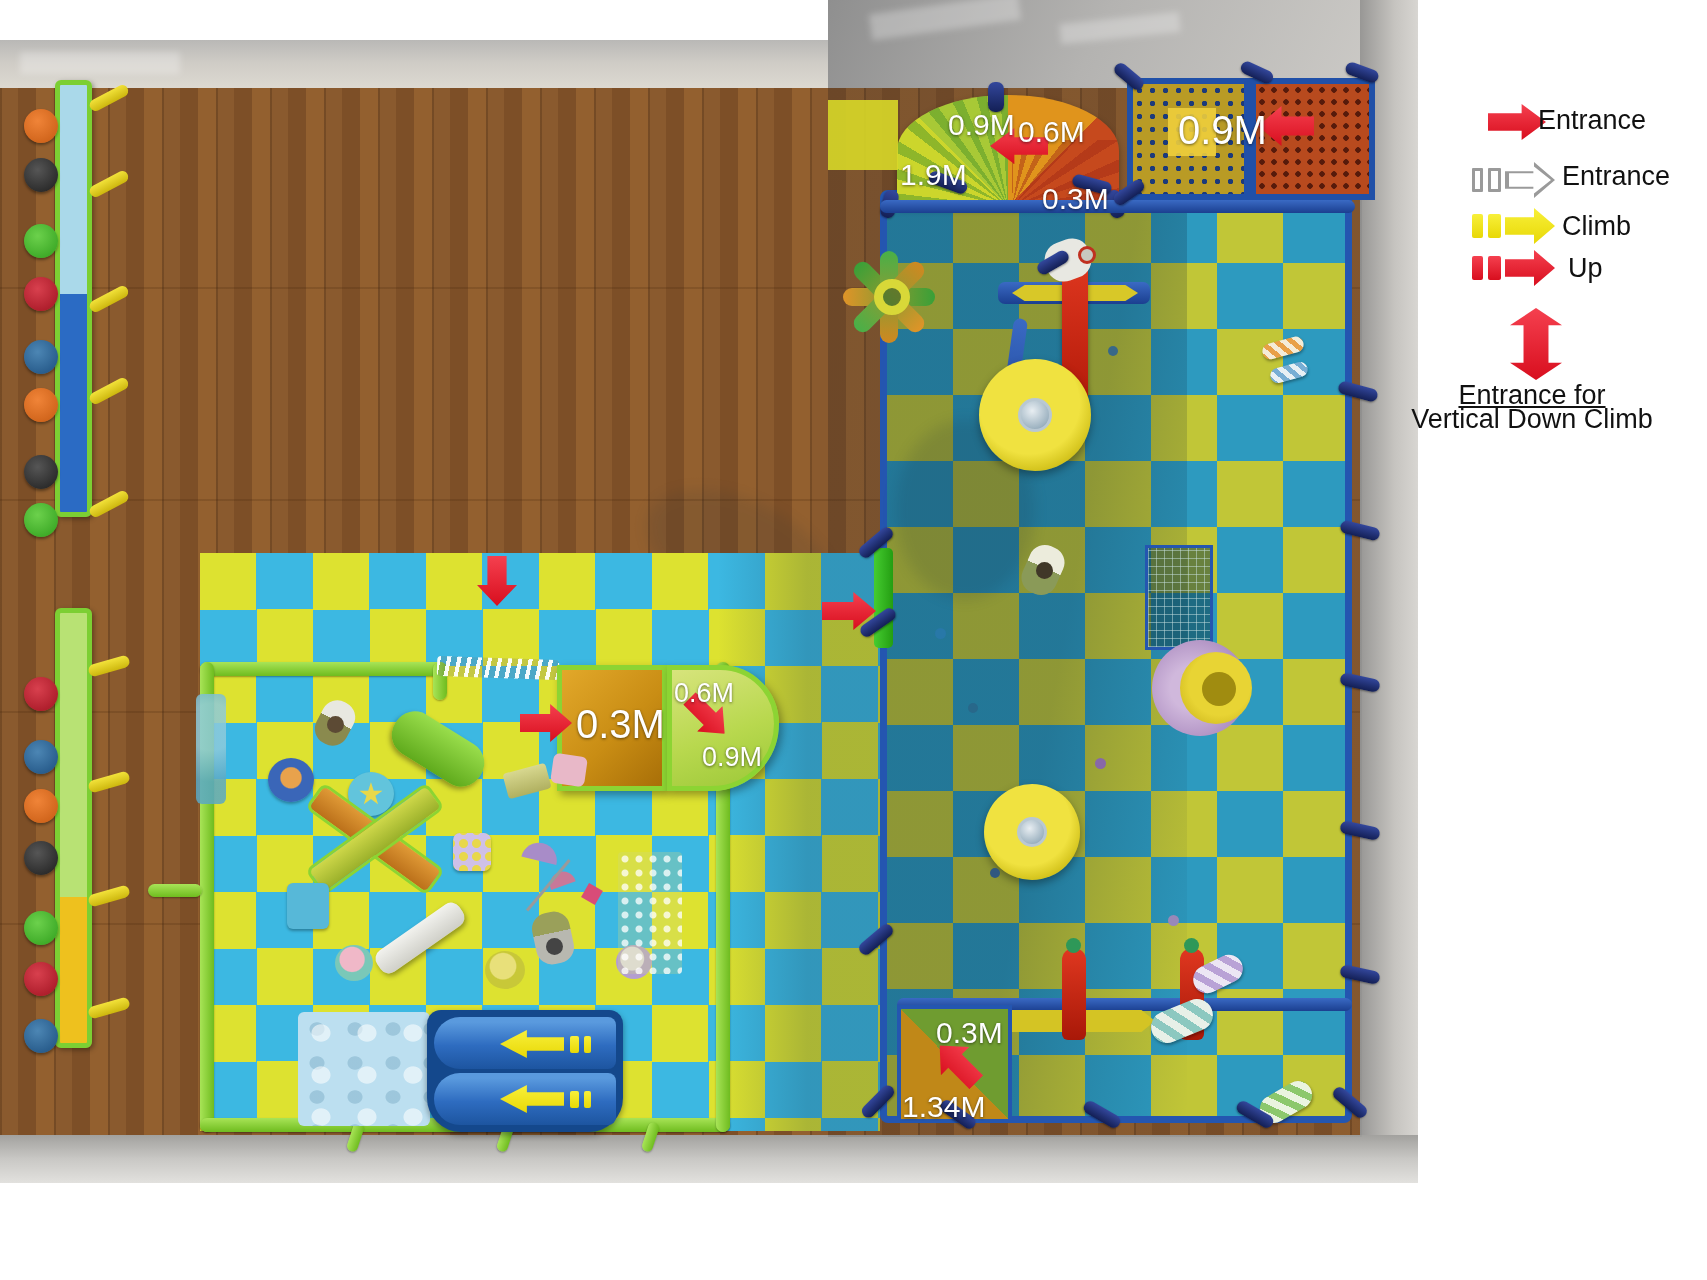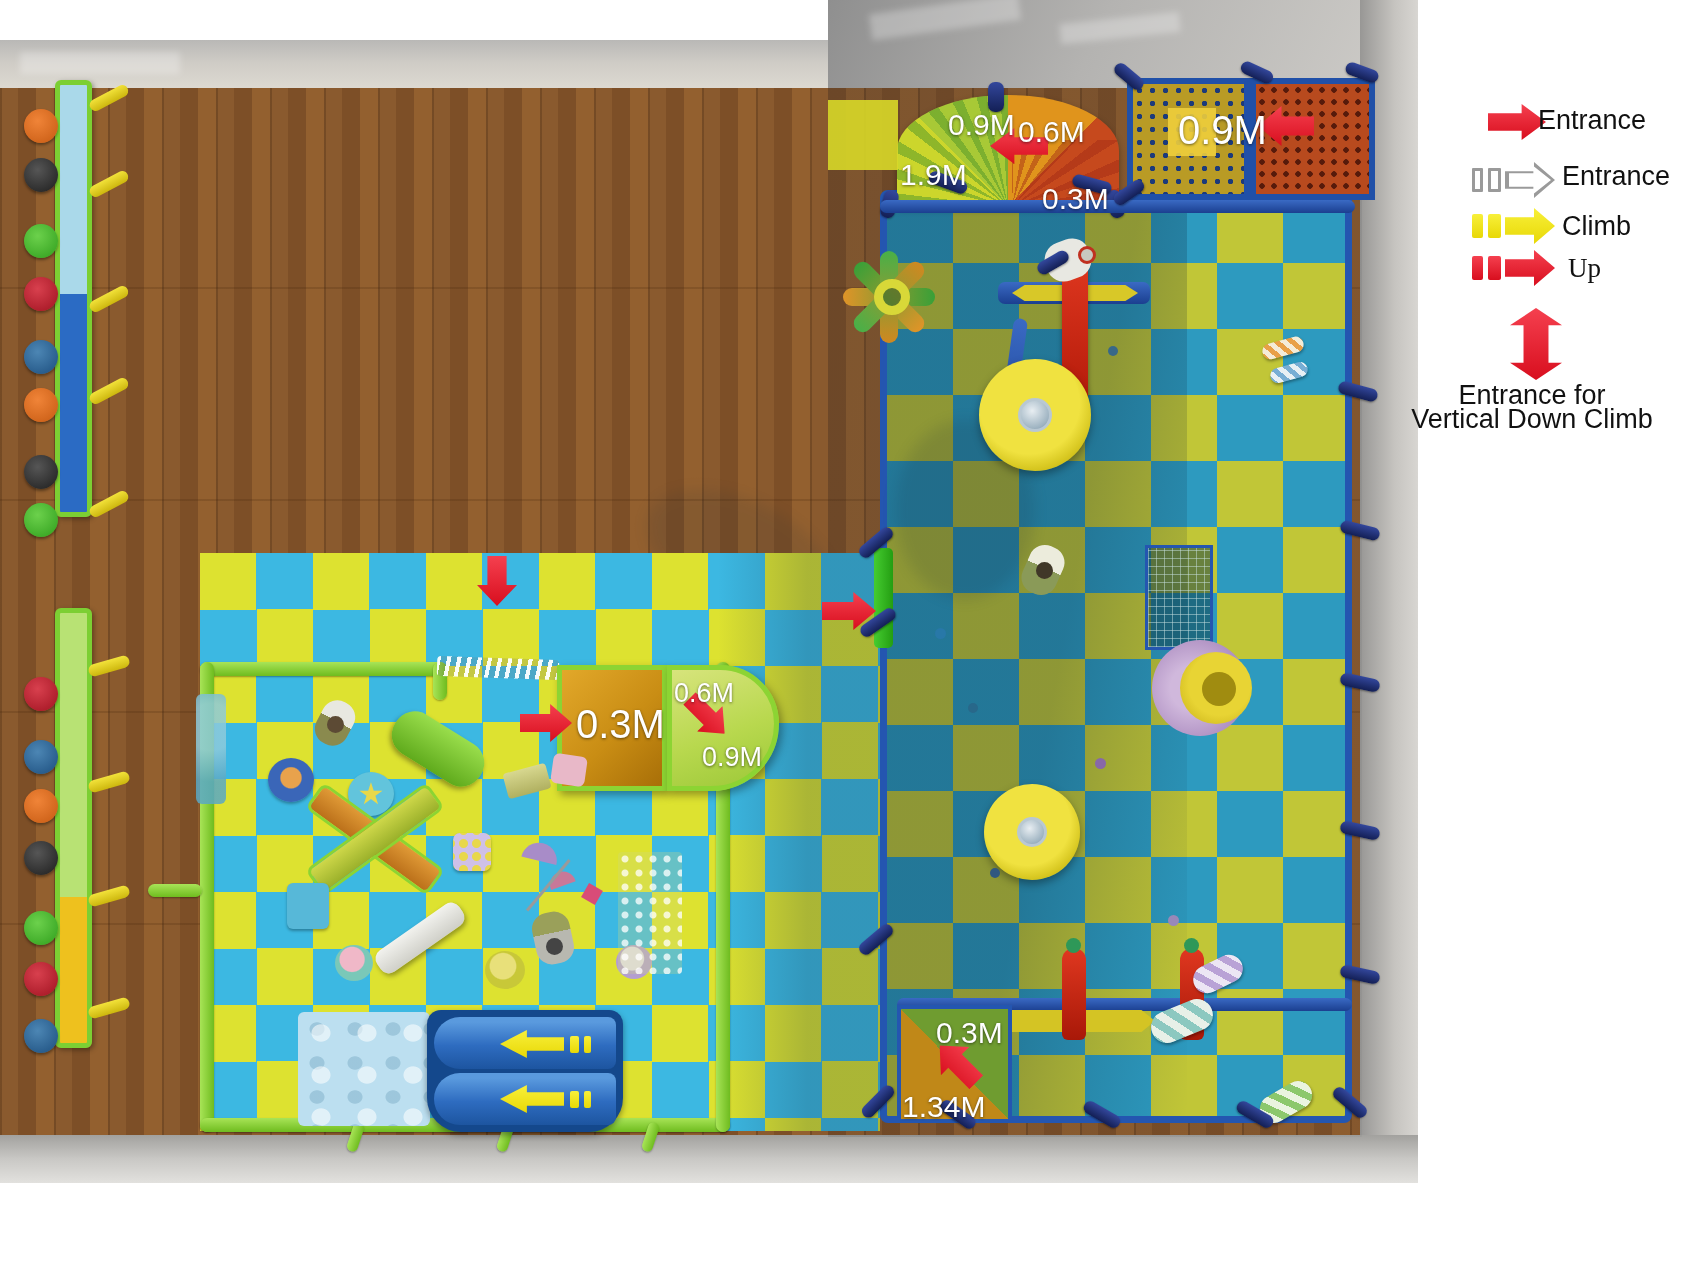--- a/index.html
+++ b/index.html
@@ -280,20 +280,20 @@
     <div class="leg-label" style="left:1562px;top:162px;">Entrance</div>
 
     <div class="dash yellow" style="left:1472px;top:214px;width:11px;height:24px;"></div>
     <div class="dash yellow" style="left:1488px;top:214px;width:13px;height:24px;"></div>
     <div class="arr a-right yellow" style="left:1505px;top:208px;width:50px;height:36px;"></div>
     <div class="leg-label" style="left:1562px;top:212px;">Climb</div>
 
     <div class="dash red" style="left:1472px;top:256px;width:11px;height:24px;"></div>
     <div class="dash red" style="left:1488px;top:256px;width:13px;height:24px;"></div>
     <div class="arr a-right red" style="left:1505px;top:250px;width:50px;height:36px;"></div>
-    <div class="leg-label" style="left:1568px;top:254px;font-family:Liberation Serif, serif;">Up</div>
+    <div class="leg-label" style="left:1568px;top:254px;">Up</div>
 
     <div class="arr a-dbl red" style="left:1510px;top:308px;width:52px;height:72px;"></div>
-    <div class="leg-label" style="left:1407px;top:381px;width:250px;text-align:center;">Entrance for</div>
+    <div class="leg-label" style="left:1407px;top:381px;width:250px;text-align:center;text-decoration:underline;">Entrance for</div>
     <div class="leg-label" style="left:1407px;top:405px;width:250px;text-align:center;">Vertical Down Climb</div>
   </div>
 
 </div>
 
 </body></html>

